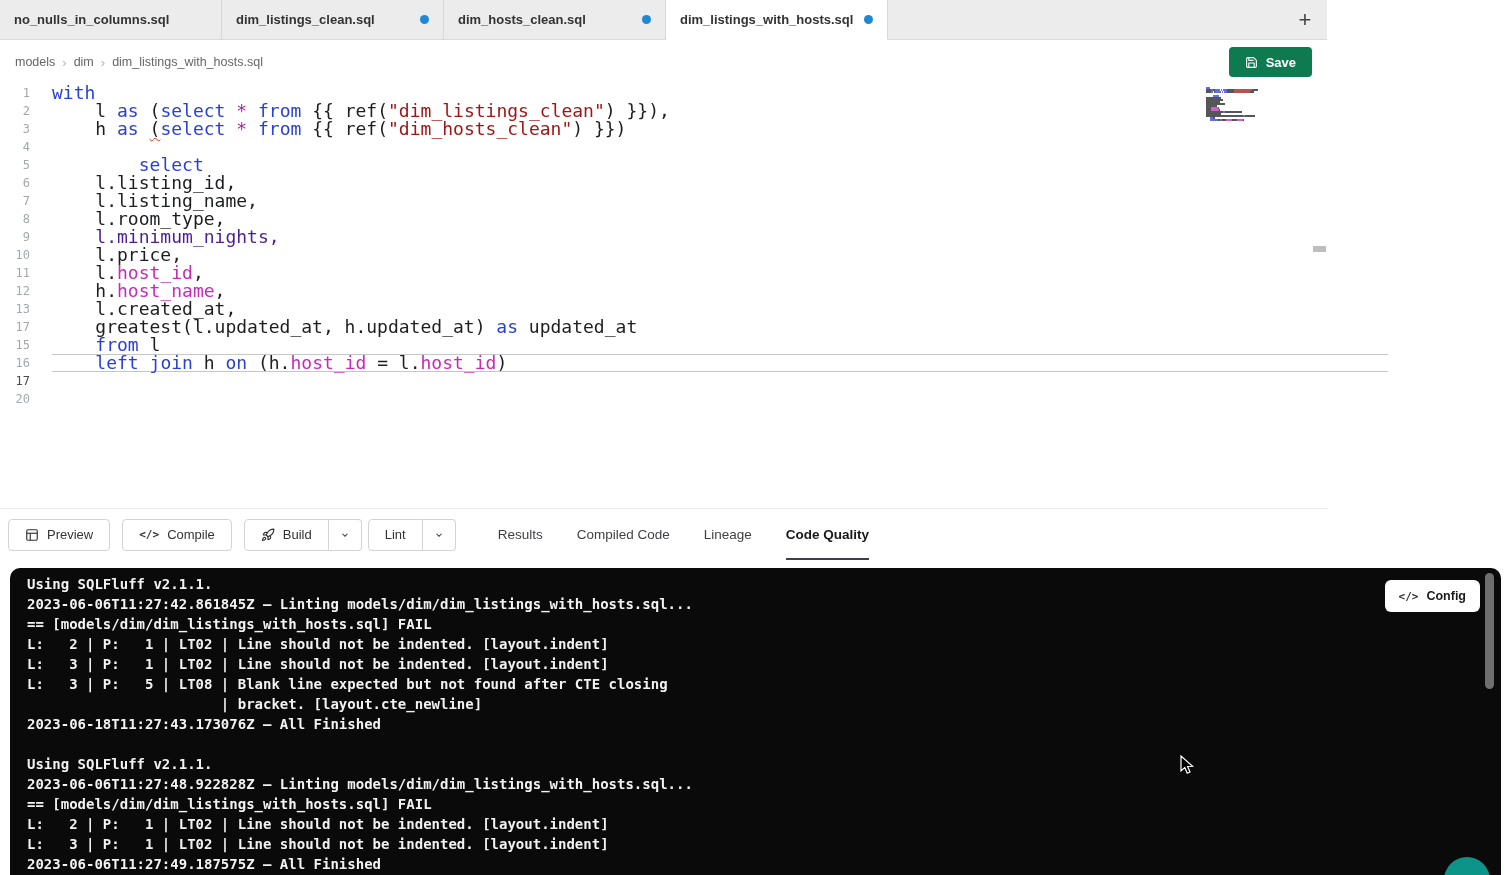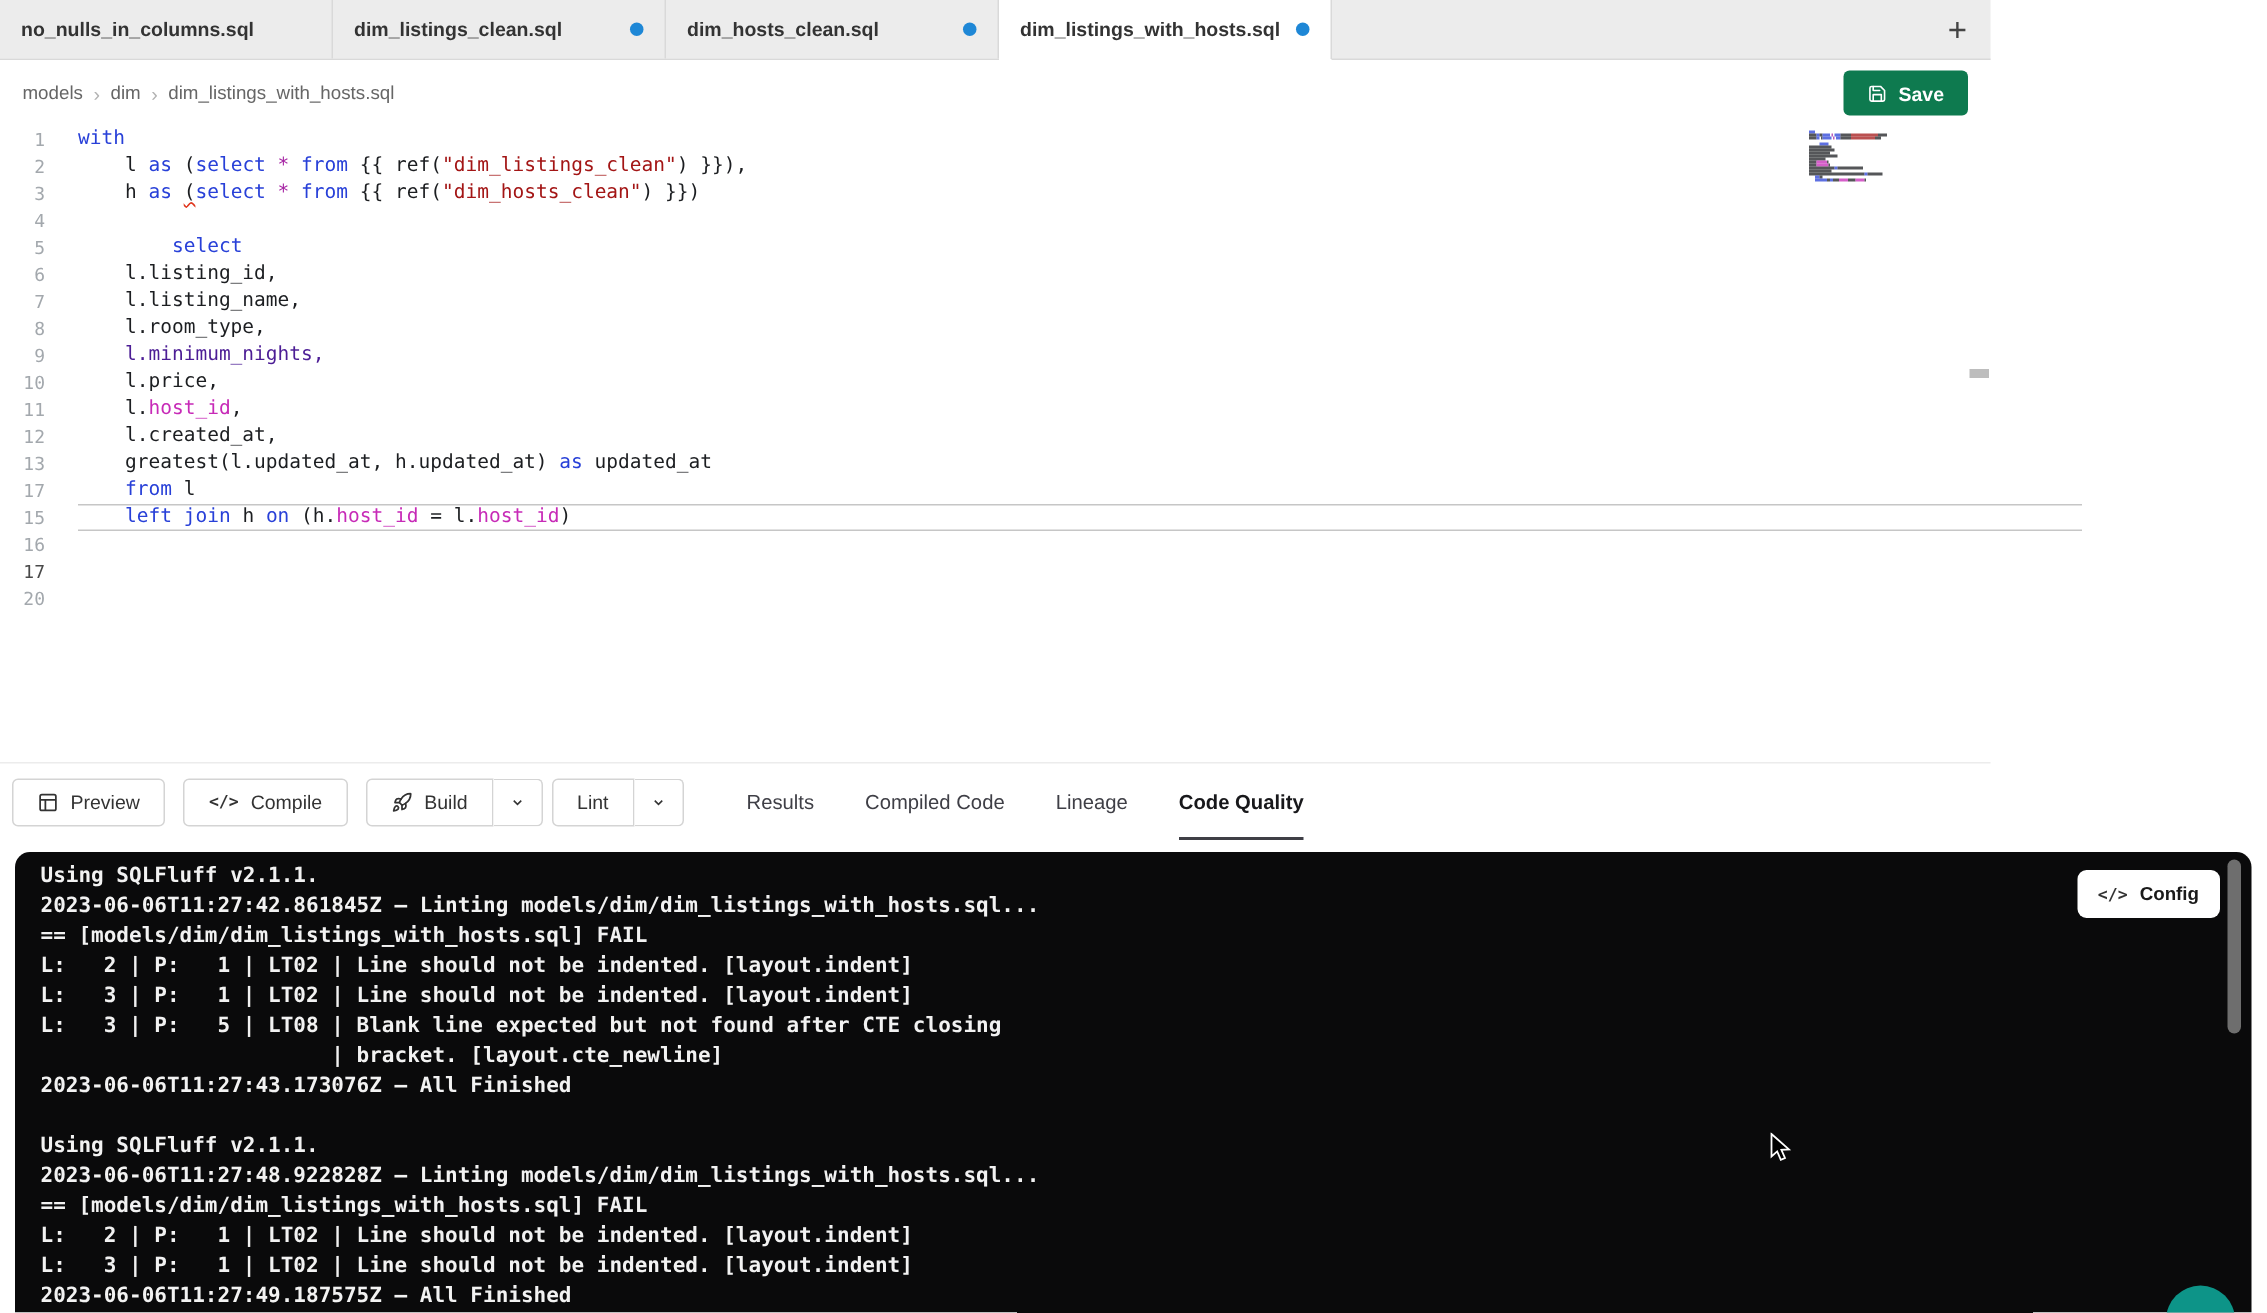--- a/index.html
+++ b/index.html
@@ -29,21 +29,21 @@
     cursor:pointer; font-family:"Liberation Sans",sans-serif; }
 
   
   .editor { position:absolute; top:84px; left:0; right:0; height:424px; background:#fff;
     font-family:"DejaVu Sans Mono","Liberation Mono",monospace; }
   .editor-inner { display:flex; }
   .gutter { width:44px; flex:none; text-align:right; padding-right:14px; color:#a3a8ad;
     font-size:12px; }
   .ln { height:18px; line-height:18px; }
   .ln-active { color:#4a4a4a; }
-  .code { flex:none; width:1344px; padding-left:8px; font-size:13px; color:#1c1e21; }
+  .code { flex:none; width:1344px; padding-left:8px; font-size:18px; color:#1c1e21; }
   .code-line { height:18px; line-height:18px; white-space:pre; }
   .code-line.active { border-top:1px solid #c6c6c6; border-bottom:1px solid #c6c6c6; line-height:16px; }
   .squiggle { text-decoration:underline wavy #e0341b; text-decoration-thickness:1px;
     text-underline-offset:2px; text-decoration-skip-ink:none; }
   .minimap { position:absolute; top:3px; right:49px; width:72px; }
   .mm-row { height:2px; display:flex; }
   .mm-row span { height:2px; display:block; opacity:.75; flex:none; }
   .scroll-dash { position:absolute; right:1px; top:162px; width:13px; height:6px; background:#bdbdbd; }
 
   
@@ -150,20 +150,21 @@
           <div class="code-line"><span style="color: rgb(28, 30, 33);">    l </span><span style="color: rgb(40, 64, 216);">as</span><span style="color: rgb(28, 30, 33);"> (</span><span style="color: rgb(40, 64, 216);">select</span><span style="color: rgb(28, 30, 33);"> </span><span style="color: rgb(166, 38, 164);">*</span><span style="color: rgb(28, 30, 33);"> </span><span style="color: rgb(40, 64, 216);">from</span><span style="color: rgb(28, 30, 33);"> {{ ref(</span><span style="color: rgb(163, 21, 21);">"dim_listings_clean"</span><span style="color: rgb(28, 30, 33);">) }}),</span></div>
           <div class="code-line"><span style="color: rgb(28, 30, 33);">    h </span><span style="color: rgb(40, 64, 216);">as</span><span style="color: rgb(28, 30, 33);"> </span><span class="squiggle" style="color: rgb(28, 30, 33);">(</span><span style="color: rgb(40, 64, 216);">select</span><span style="color: rgb(28, 30, 33);"> </span><span style="color: rgb(166, 38, 164);">*</span><span style="color: rgb(28, 30, 33);"> </span><span style="color: rgb(40, 64, 216);">from</span><span style="color: rgb(28, 30, 33);"> {{ ref(</span><span style="color: rgb(163, 21, 21);">"dim_hosts_clean"</span><span style="color: rgb(28, 30, 33);">) }})</span></div>
           <div class="code-line"></div>
           <div class="code-line"><span style="color: rgb(28, 30, 33);">        </span><span style="color: rgb(40, 64, 216);">select</span></div>
           <div class="code-line"><span style="color: rgb(28, 30, 33);">    l.listing_id,</span></div>
           <div class="code-line"><span style="color: rgb(28, 30, 33);">    l.listing_name,</span></div>
           <div class="code-line"><span style="color: rgb(28, 30, 33);">    l.room_type,</span></div>
           <div class="code-line"><span style="color: #4c1d95;">    l.minimum_nights,</span></div>
           <div class="code-line"><span style="color: rgb(28, 30, 33);">    l.price,</span></div>
           <div class="code-line"><span style="color: rgb(28, 30, 33);">    l.</span><span style="color: rgb(199, 42, 183);">host_id</span><span style="color: rgb(28, 30, 33);">,</span></div>
+          <div class="code-line"><span style="color: rgb(28, 30, 33);">    h.</span><span style="color: rgb(199, 42, 183);">host_name</span><span style="color: rgb(28, 30, 33);">,</span></div>
           <div class="code-line"><span style="color: rgb(28, 30, 33);">    l.created_at,</span></div>
           <div class="code-line"><span style="color: rgb(28, 30, 33);">    greatest(l.updated_at, h.updated_at) </span><span style="color: rgb(40, 64, 216);">as</span><span style="color: rgb(28, 30, 33);"> updated_at</span></div>
           <div class="code-line"><span style="color: rgb(28, 30, 33);">    </span><span style="color: rgb(40, 64, 216);">from</span><span style="color: rgb(28, 30, 33);"> l</span></div>
           <div class="code-line active"><span style="color: rgb(28, 30, 33);">    </span><span style="color: rgb(40, 64, 216);">left join</span><span style="color: rgb(28, 30, 33);"> h </span><span style="color: rgb(40, 64, 216);">on</span><span style="color: rgb(28, 30, 33);"> (h.</span><span style="color: rgb(199, 42, 183);">host_id</span><span style="color: rgb(28, 30, 33);"> = l.</span><span style="color: rgb(199, 42, 183);">host_id</span><span style="color: rgb(28, 30, 33);">)</span></div>
           <div class="code-line"></div>
         </div>
     </div>
     <div class="minimap">
         <div class="mm-row">
           <span style="width: 3.6px; background: rgb(40, 64, 216);"></span>
@@ -320,21 +321,21 @@
 
   <div class="terminal">
     <div>
         <div class="term-line">Using SQLFluff v2.1.1.</div>
         <div class="term-line">2023-06-06T11:27:42.861845Z — Linting models/dim/dim_listings_with_hosts.sql...</div>
         <div class="term-line">== [models/dim/dim_listings_with_hosts.sql] FAIL</div>
         <div class="term-line">L:   2 | P:   1 | LT02 | Line should not be indented. [layout.indent]</div>
         <div class="term-line">L:   3 | P:   1 | LT02 | Line should not be indented. [layout.indent]</div>
         <div class="term-line">L:   3 | P:   5 | LT08 | Blank line expected but not found after CTE closing</div>
         <div class="term-line">                       | bracket. [layout.cte_newline]</div>
-        <div class="term-line">2023-06-06T11:27:43.173076Z — All Finished</div>
+        <div class="term-line">2023-06-18T11:27:43.173076Z — All Finished</div>
         <div class="term-line"></div>
         <div class="term-line">Using SQLFluff v2.1.1.</div>
         <div class="term-line">2023-06-06T11:27:48.922828Z — Linting models/dim/dim_listings_with_hosts.sql...</div>
         <div class="term-line">== [models/dim/dim_listings_with_hosts.sql] FAIL</div>
         <div class="term-line">L:   2 | P:   1 | LT02 | Line should not be indented. [layout.indent]</div>
         <div class="term-line">L:   3 | P:   1 | LT02 | Line should not be indented. [layout.indent]</div>
         <div class="term-line">2023-06-06T11:27:49.187575Z — All Finished</div>
       </div>
     <button class="config-btn">
       <span class="code-glyph">&lt;/&gt;</span>

